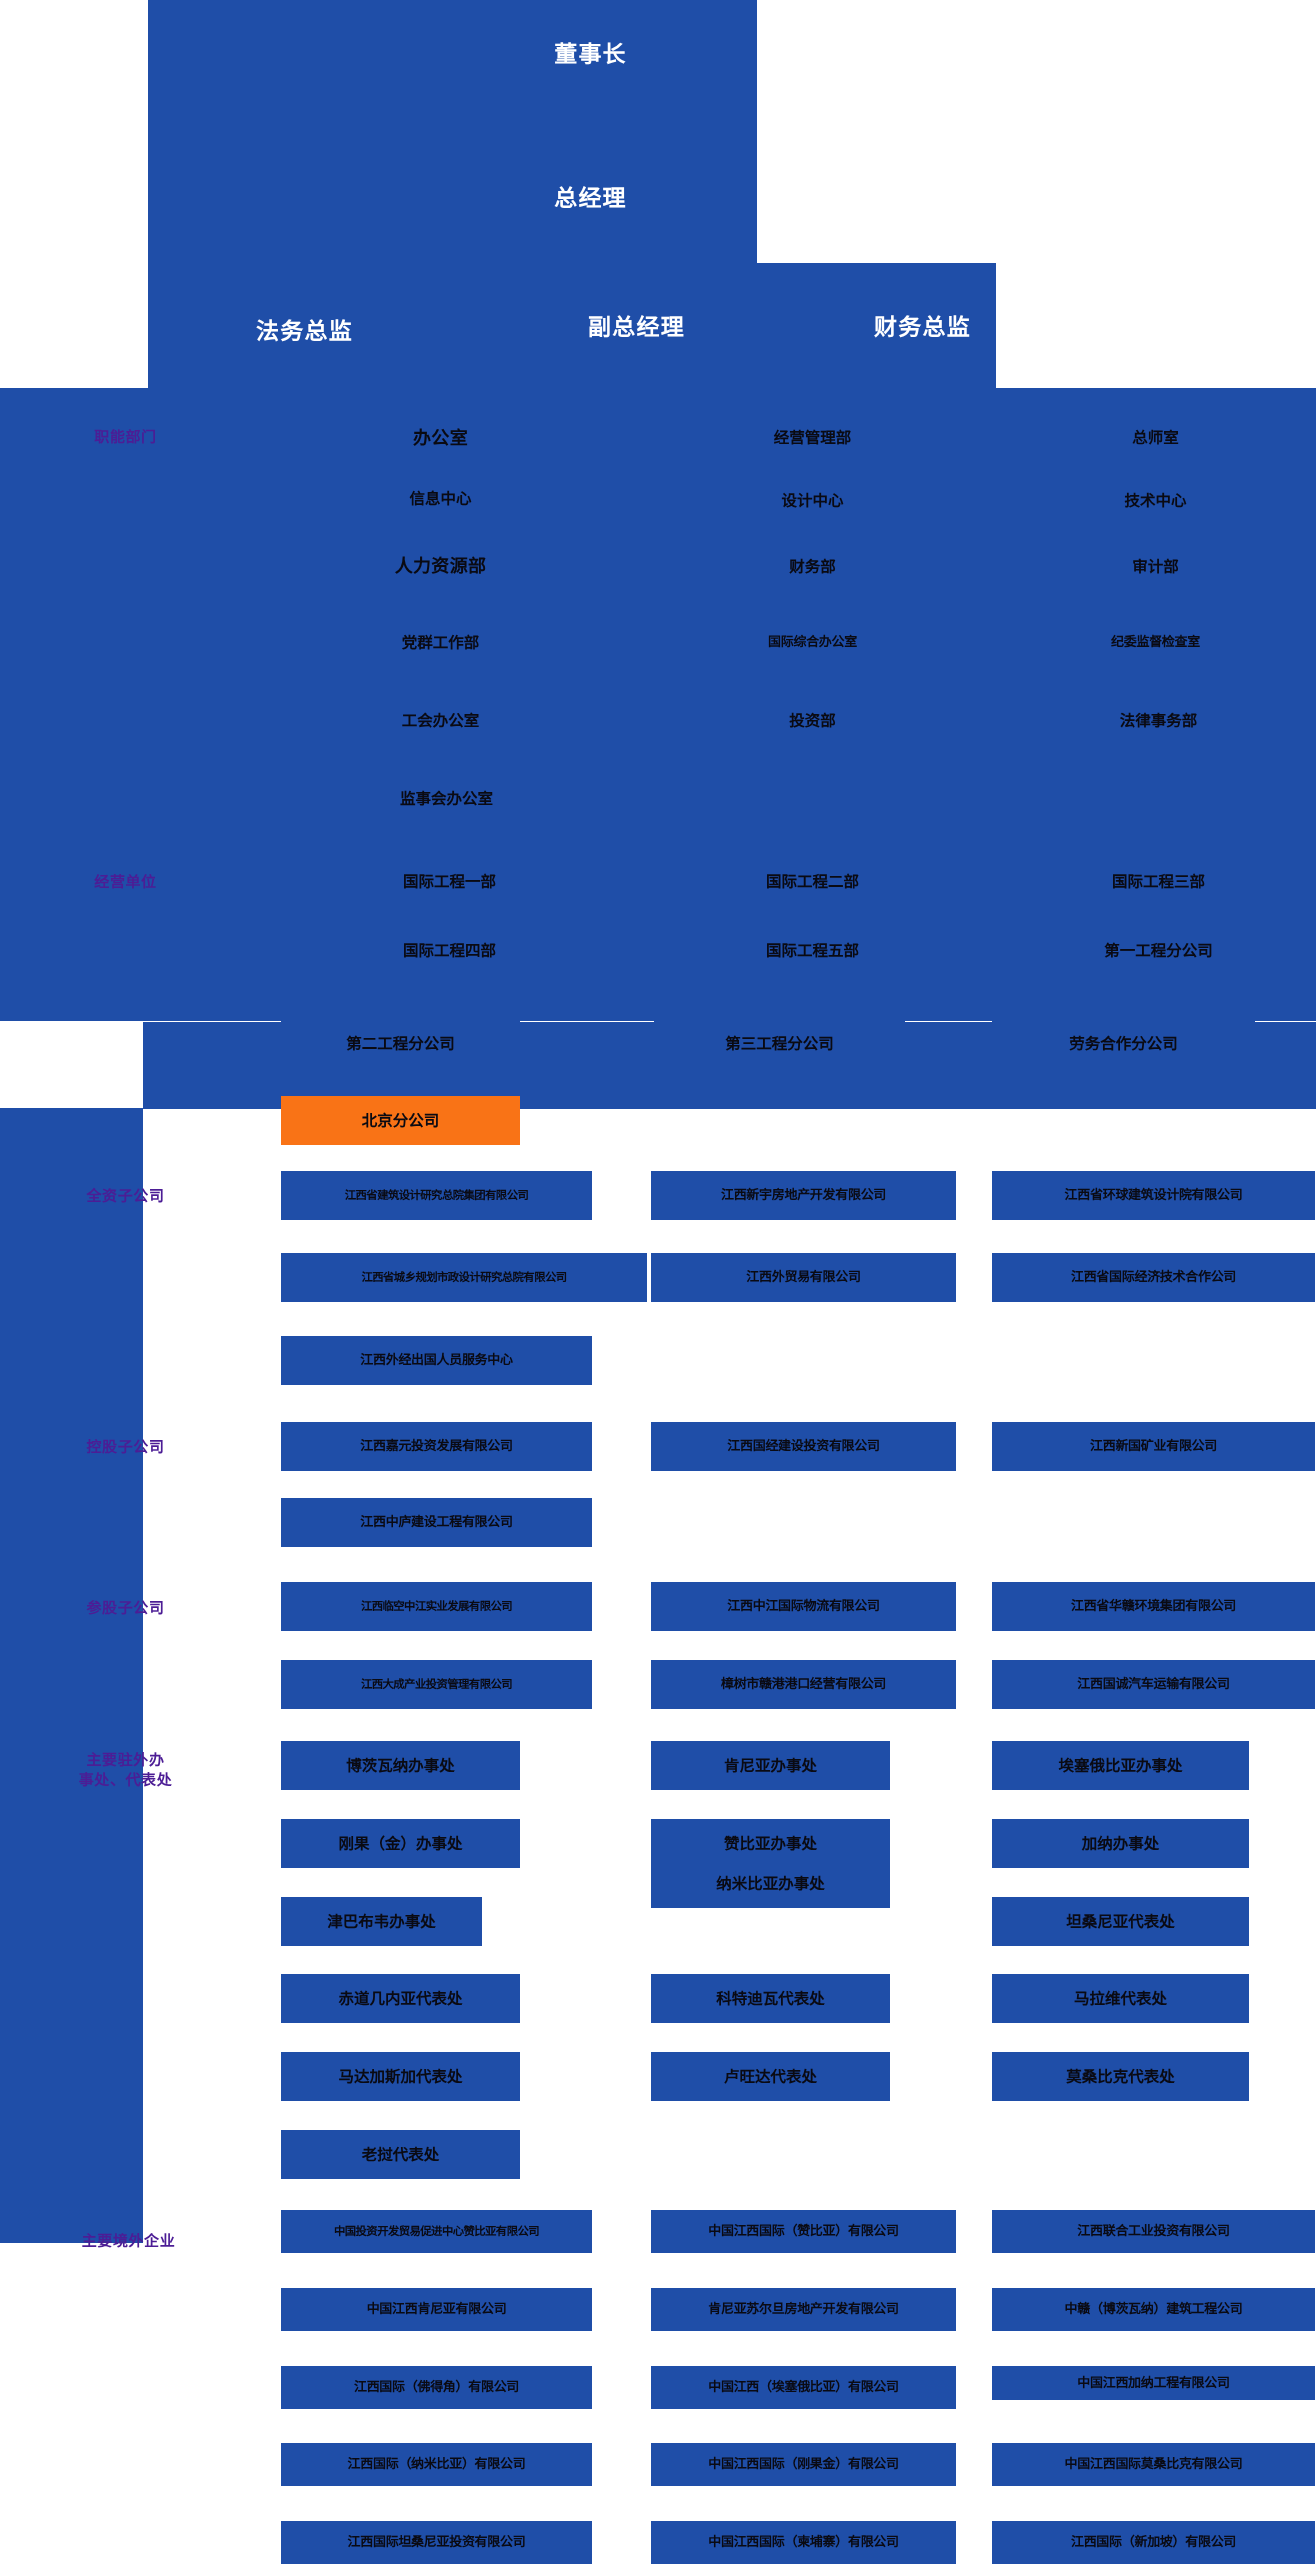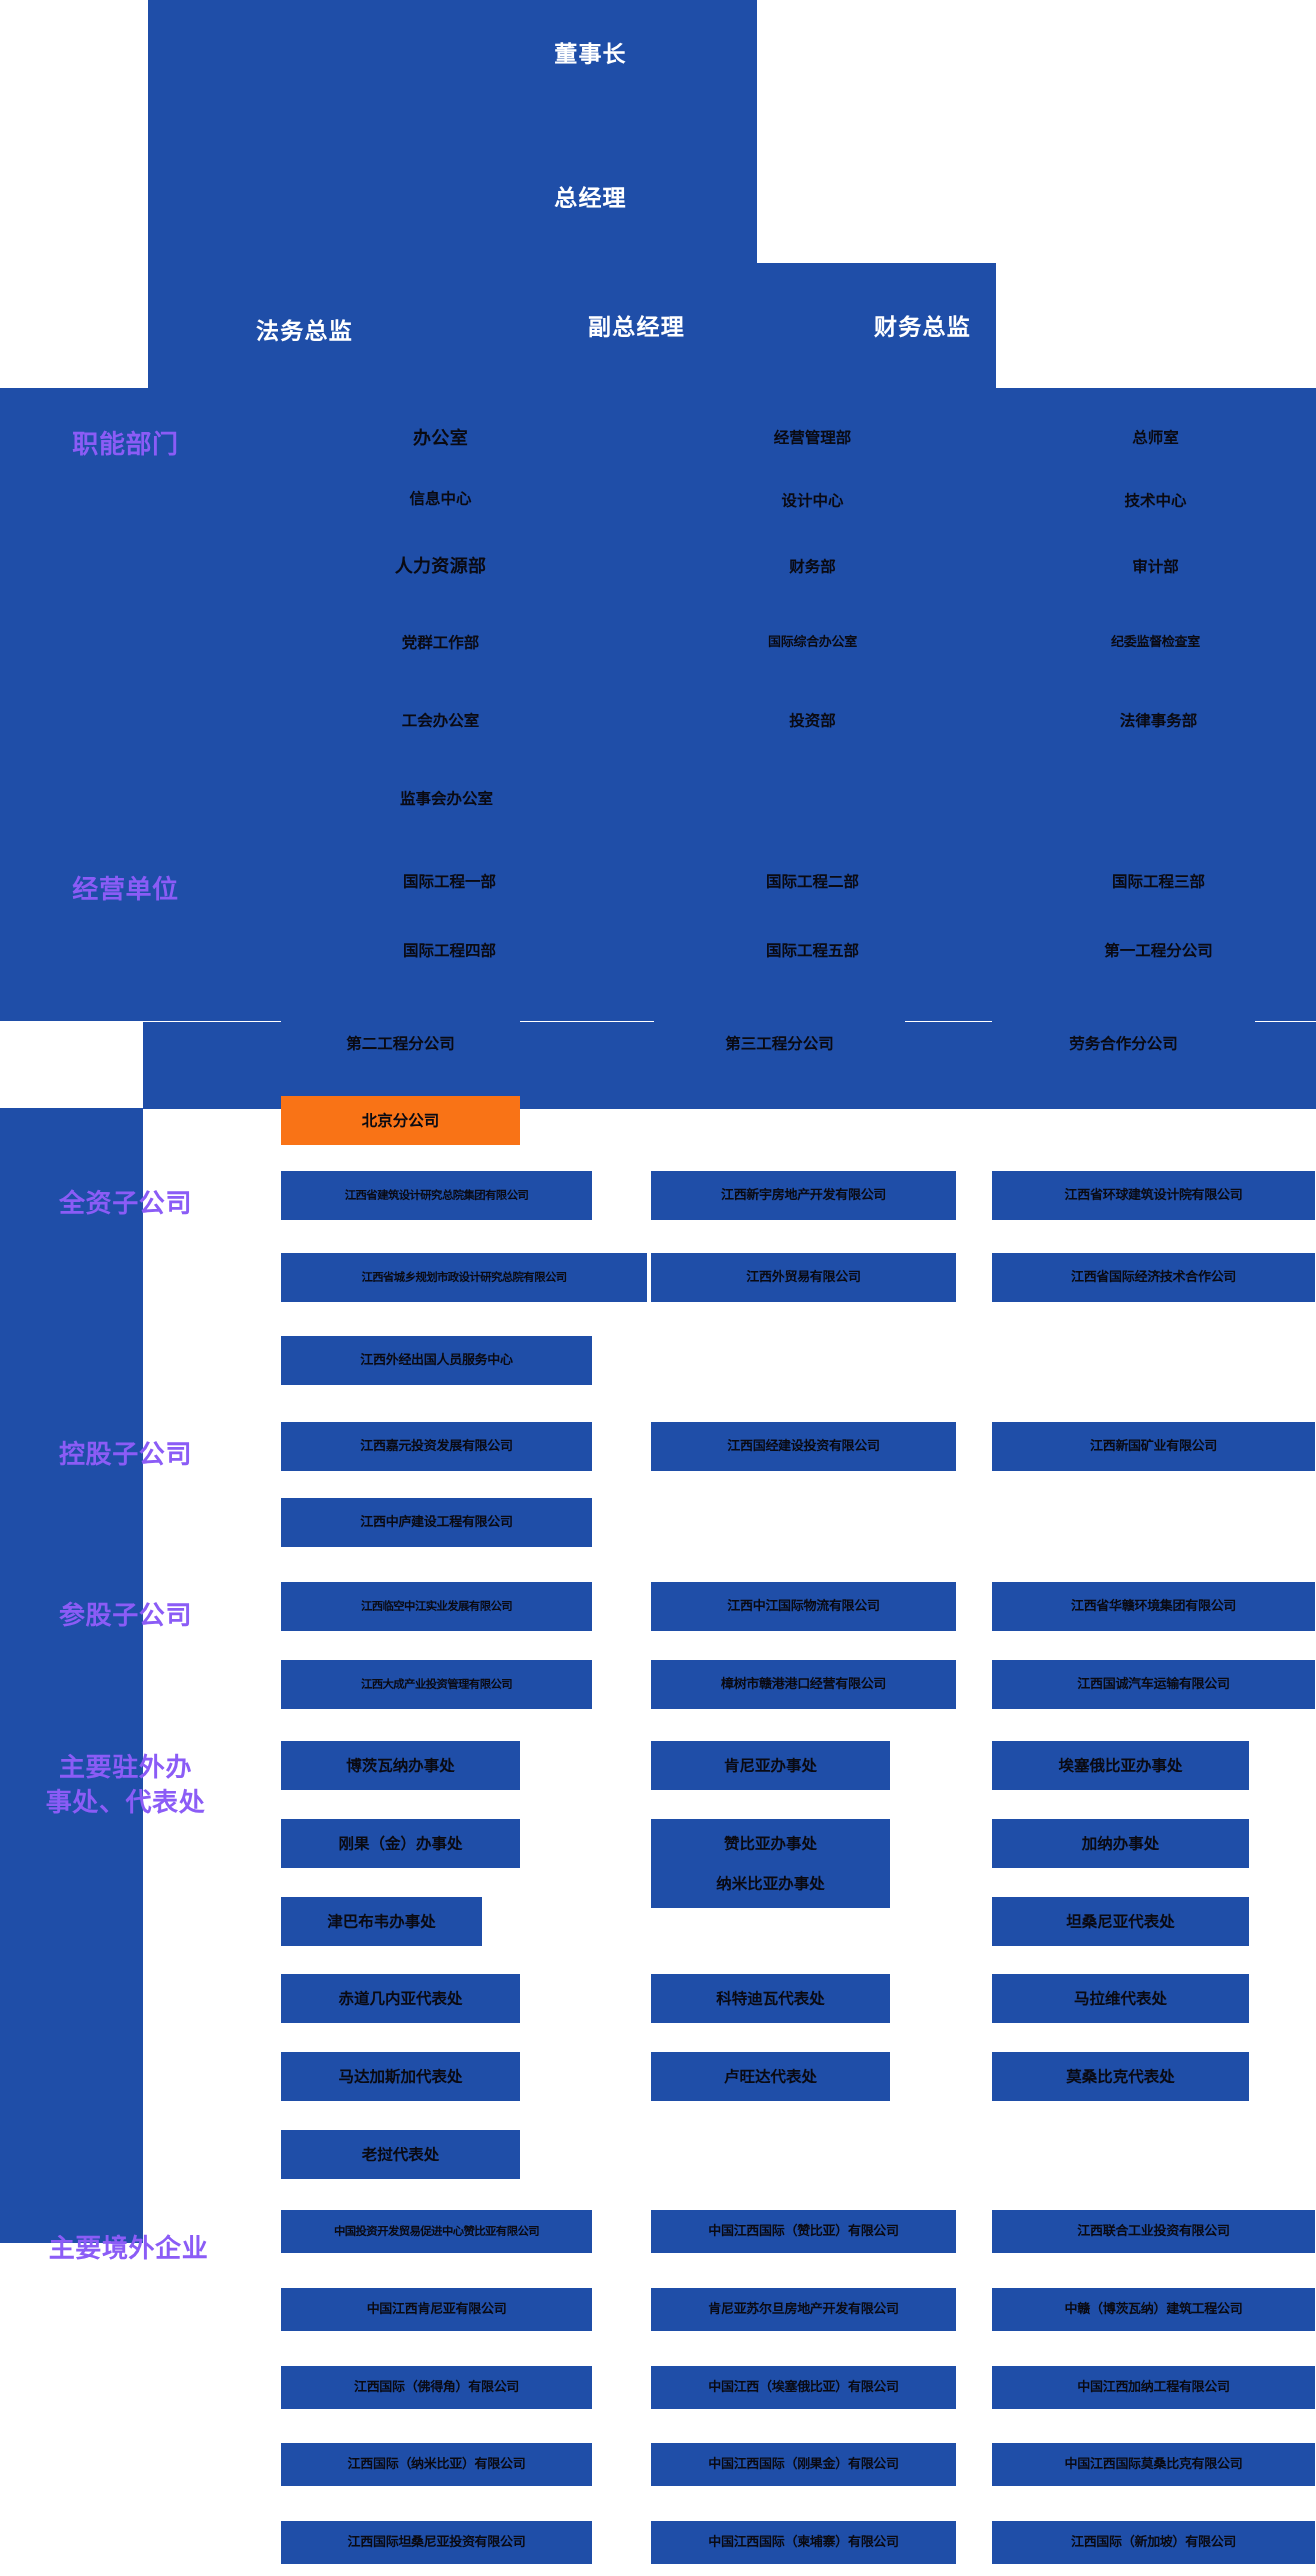--- a/index.html
+++ b/index.html
@@ -32,23 +32,23 @@
     font-size: 23px;
     letter-spacing: 1.2px;
     text-align: center;
     white-space: nowrap;
   }
 
   
   .cat-label {
     position: absolute;
     z-index: 5;
-    color: #8b5cf6;
+    color: #4c1d95;
     font-weight: bold;
-    font-size: 26px;
+    font-size: 15px;
     letter-spacing: 0.6px;
     text-align: center;
     line-height: 1.35;
     white-space: pre-line;
   }
 
   
   .node {
     position: absolute;
     z-index: 4;
@@ -177,16 +177,16 @@
 <div class="node s-sm" style="left:281px;  top:2521px; width:311px; height:43px;">江西国际坦桑尼亚投资有限公司</div>
 
 <div class="node s-sm" style="left:651px; top:2210px; width:305px; height:43px;">中国江西国际（赞比亚）有限公司</div>
 <div class="node s-sm" style="left:651px; top:2288px; width:305px; height:43px;">肯尼亚苏尔旦房地产开发有限公司</div>
 <div class="node s-sm" style="left:651px; top:2366px; width:305px; height:43px;">中国江西（埃塞俄比亚）有限公司</div>
 <div class="node s-sm" style="left:651px; top:2443px; width:305px; height:43px;">中国江西国际（刚果金）有限公司</div>
 <div class="node s-sm" style="left:651px; top:2521px; width:305px; height:43px;">中国江西国际（柬埔寨）有限公司</div>
 
 <div class="node s-sm" style="left:992px; top:2210px; width:323px; height:43px;">江西联合工业投资有限公司</div>
 <div class="node s-sm" style="left:992px; top:2288px; width:323px; height:43px;">中赣（博茨瓦纳）建筑工程公司</div>
-<div class="node s-sm" style="left:992px; top:2366px; width:323px; height:43px;">中国江西加纳工程有限公司</div>
+<div class="node s-sm" style="left:992px; top:2366px; width:323px; height:34px;">中国江西加纳工程有限公司</div>
 <div class="node s-sm" style="left:992px; top:2443px; width:323px; height:43px;">中国江西国际莫桑比克有限公司</div>
 <div class="node s-sm" style="left:992px; top:2521px; width:323px; height:43px;">江西国际（新加坡）有限公司</div>
 
 
 </body></html>

